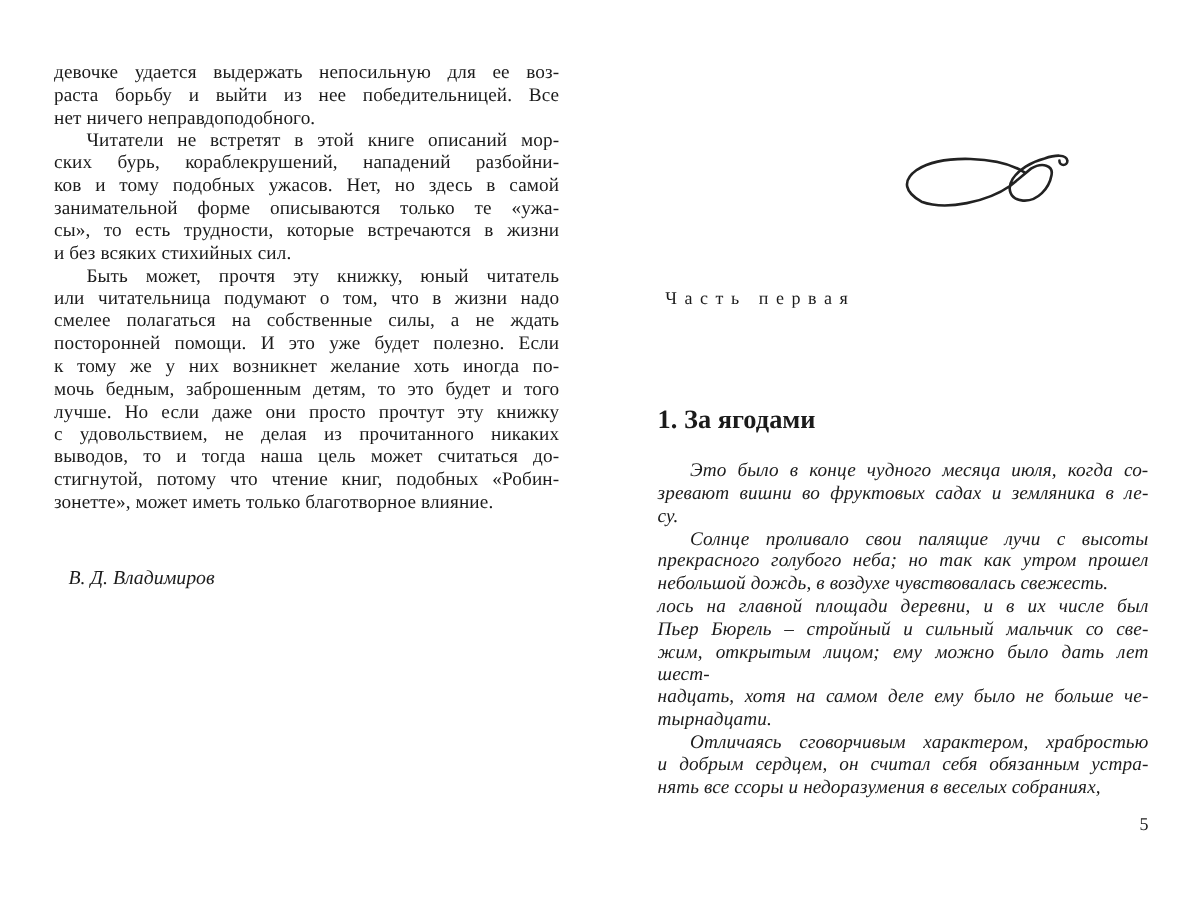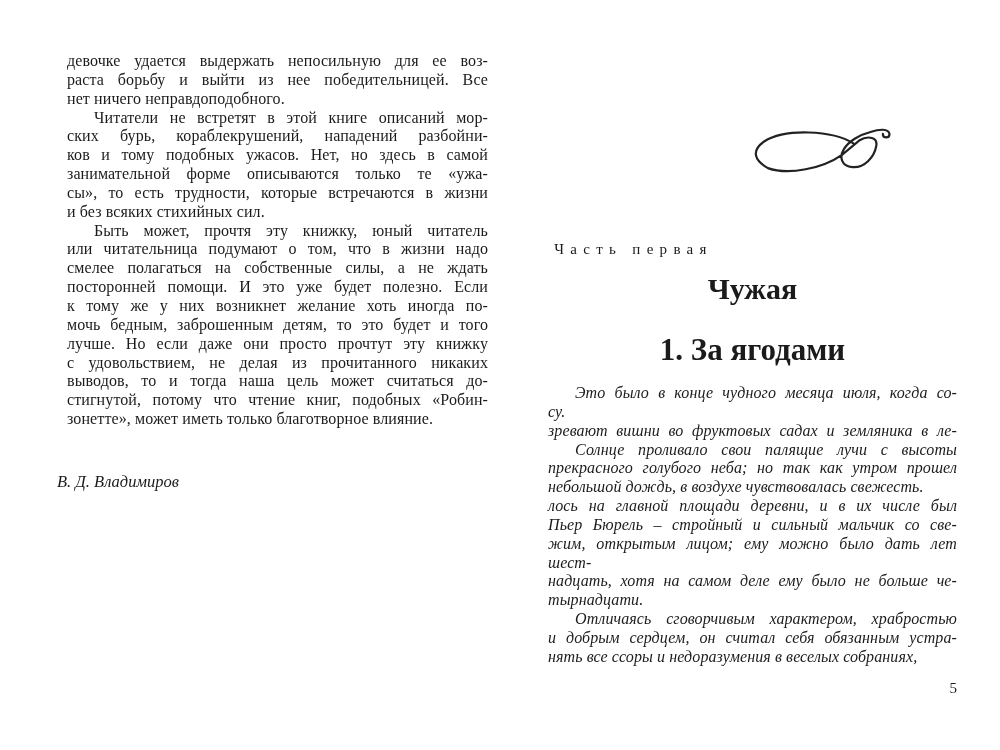--- a/index.html
+++ b/index.html
@@ -19,21 +19,21 @@
   .page-left  { left: 0;   width: 500px; }
   .page-right { left: 500px; width: 500px; }
 
   
   .text-block {
     position: absolute;
     font-size: 16px;
     line-height: 18.85px;
     letter-spacing: 0.1px;
   }
-  #left-text  { left: 67px;  top: 52px;  width: 421px; font-family: Liberation Serif, serif; }
+  #left-text  { left: 45px;  top: 52px;  width: 421px; font-family: Liberation Serif, serif; }
   #right-text { left: 48px;  top: 384px; width: 409px; font-style: italic; }
 
   .bline { text-align: justify; text-align-last: justify; white-space: normal; }
   .bline.last { text-align-last: left; }
   .bline.ind  { text-indent: 27px; }
 
   .signature {
     position: absolute;
     left: 57px; top: 472px; width: 421px;
     font-style: italic;
@@ -64,22 +64,21 @@
     margin: 0;
     text-align: center;
     font-size: 30px;
     font-weight: bold;
     line-height: 34px;
   }
   .chapter-title {
     position: absolute;
     left: 48px; top: 336px; width: 409px;
     margin: 0;
-    text-align: center;
-    font-size: 31px;
+    font-size: 22px;
     font-weight: bold;
     line-height: 28px;
   }
   .page-number {
     position: absolute;
     left: 48px; top: 680px; width: 409px;
     text-align: right;
     font-size: 15px;
   }
 </style>
@@ -133,29 +132,28 @@
                  C 134 36, 124 48, 111 47
                  C 99 46, 97 36, 102 28
                  C 107 20, 118 13, 130 10
                  C 139 7, 149 6, 150 12
                  C 150 17, 143 17, 143 12" stroke="#222222" stroke-width="2.3" stroke-linecap="round" fill="none"></path>
       </svg>
     </div>
 
     <div class="part-label">Часть первая</div>
 
-    <h1 class="part-title">Чужая</h1>
 
     <h2 class="chapter-title">1. За ягодами</h2>
 
     <div class="text-block" id="right-text">
         <div class="para">
           <div class="bline ind">Это было в конце чудного месяца июля, когда со-</div>
+          <div class="bline">зревают вишни во фруктовых садах и земляника в ле-</div>
           <div class="bline last">су.</div>
-          <div class="bline">зревают вишни во фруктовых садах и земляника в ле-</div>
         </div>
         <div class="para">
           <div class="bline ind">Солнце проливало свои палящие лучи с высоты</div>
           <div class="bline">прекрасного голубого неба; но так как утром прошел</div>
           <div class="bline last">небольшой дождь, в воздухе чувствовалась свежесть.</div>
         </div>
         <div class="para">
           <div class="bline">лось на главной площади деревни, и в их числе был</div>
           <div class="bline">Пьер Бюрель – стройный и сильный мальчик со све-</div>
           <div class="bline">жим, открытым лицом; ему можно было дать лет шест-</div>

